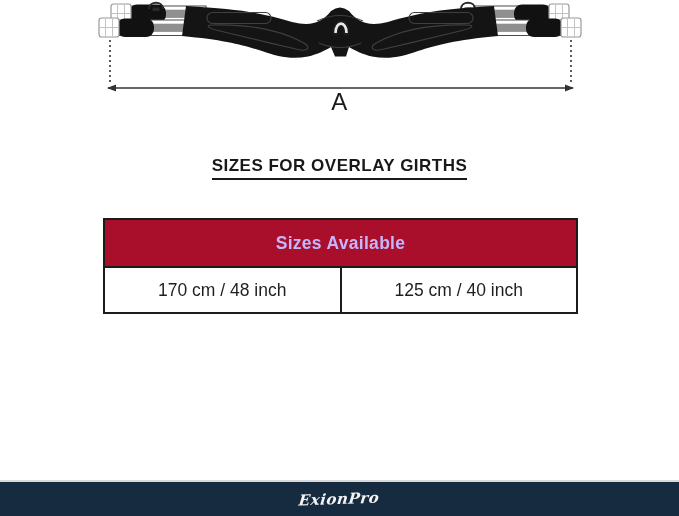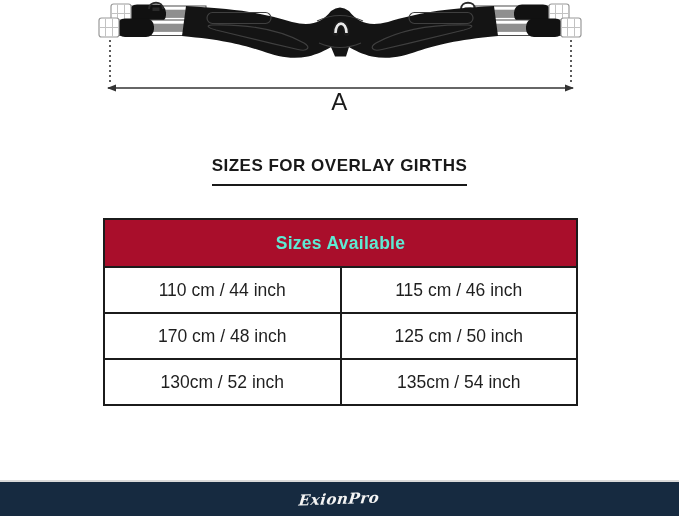--- a/index.html
+++ b/index.html
@@ -10,28 +10,28 @@
   .illustration{position:absolute;left:0;top:0;width:679px;height:122px;}
   .dim-label{
     position:absolute;top:88px;left:0;width:679px;text-align:center;
     font-size:24px;color:#1b1b1b;font-weight:400;letter-spacing:.5px;
   }
   .page-title{
     position:absolute;top:156px;left:0;width:679px;text-align:center;
   }
   .page-title span{
     display:inline-block;font-size:17px;font-weight:700;color:#191919;
-    letter-spacing:.5px;border-bottom:2px solid #191919;padding-bottom:8px;
+    letter-spacing:.5px;border-bottom:2px solid #191919;padding-bottom:2px;
   }
   table.size-table{
     position:absolute;left:103px;top:218px;width:475px;
     border-collapse:collapse;table-layout:fixed;
   }
   table.size-table th{
-    background:#a90e2b;color:#5eead4;height:44px;font-size:17.5px;
+    background:#a90e2b;color:#c4b5fd;height:44px;font-size:17.5px;
     font-weight:700;letter-spacing:.3px;border:2px solid #1b1b1b;margin-top:24px;
   }
   table.size-table td{
     border:2px solid #1b1b1b;height:42px;text-align:center;
     font-size:17.5px;color:#1f1f1f;background:#ffffff;
   }
   .footer-bar{
     position:absolute;left:0;top:480px;width:679px;height:36px;
     background:#162a40;border-top:2px solid #d9d9d9;box-sizing:border-box;
     display:flex;align-items:center;justify-content:center;
@@ -143,29 +143,21 @@
 </div>
 
 <table class="size-table">
   <thead>
     <tr>
       <th colspan="2">Sizes Available</th>
     </tr>
   </thead>
   <tbody>
     <tr>
-      <td>110 cm / 44 inch</td>
-      <td>115 cm / 46 inch</td>
-    </tr>
-    <tr>
       <td>170 cm / 48 inch</td>
-      <td>125 cm / 50 inch</td>
-    </tr>
-    <tr>
-      <td>130cm / 52 inch</td>
-      <td>135cm / 54 inch</td>
+      <td>125 cm / 40 inch</td>
     </tr>
   </tbody>
 </table>
 
 <div class="footer-bar">
   <span class="brand-logo">ExionPro</span>
 </div>
 
 </body></html>

